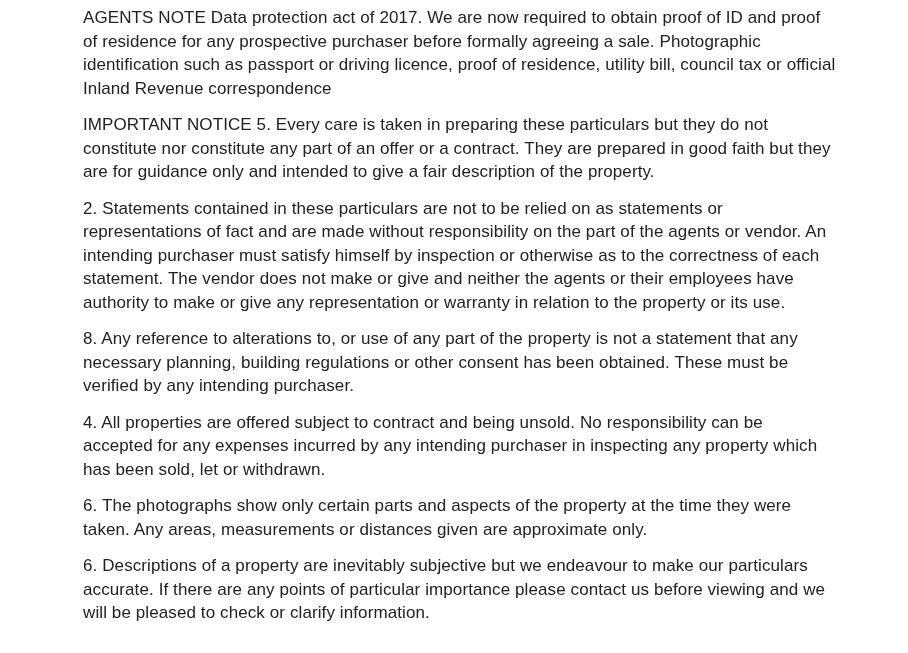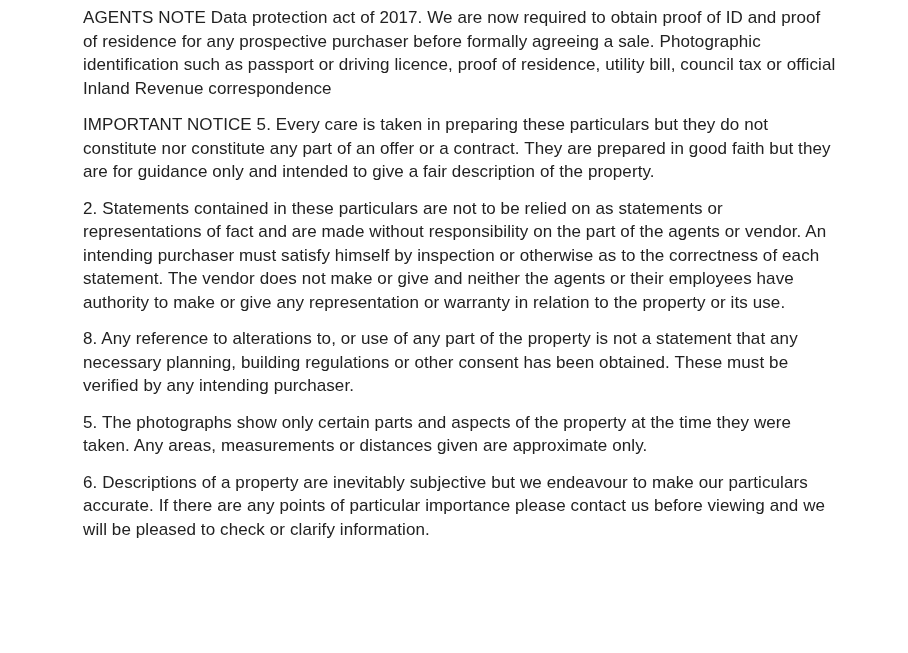--- a/index.html
+++ b/index.html
@@ -35,16 +35,17 @@
 </style>
 </head>
 <body>
 
 <div class="page">
   <div class="doc-body">
     <p>AGENTS NOTE Data protection act of 2017. We are now required to obtain proof of ID and proof of residence for any prospective purchaser before formally agreeing a sale. Photographic identification such as passport or driving licence, proof of residence, utility bill, council tax or official Inland Revenue correspondence</p>
     <p>IMPORTANT NOTICE 5. Every care is taken in preparing these particulars but they do not constitute nor constitute any part of an offer or a contract. They are prepared in good faith but they are for guidance only and intended to give a fair description of the property.</p>
     <p>2. Statements contained in these particulars are not to be relied on as statements or representations of fact and are made without responsibility on the part of the agents or vendor. An intending purchaser must satisfy himself by inspection or otherwise as to the correctness of each statement. The vendor does not make or give and neither the agents or their employees have authority to make or give any representation or warranty in relation to the property or its use.</p>
     <p>8. Any reference to alterations to, or use of any part of the property is not a statement that any necessary planning, building regulations or other consent has been obtained. These must be verified by any intending purchaser.</p>
-    <p>5. The photographs show only certain parts and aspects of the property at the time they were taken. Any areas, measurements or distances given are approximate only.</p>
+    <p>4. All properties are offered subject to contract and being unsold. No responsibility can be accepted for any expenses incurred by any intending purchaser in inspecting any property which has been sold, let or withdrawn.</p>
+    <p>6. The photographs show only certain parts and aspects of the property at the time they were taken. Any areas, measurements or distances given are approximate only.</p>
     <p>6. Descriptions of a property are inevitably subjective but we endeavour to make our particulars accurate. If there are any points of particular importance please contact us before viewing and we will be pleased to check or clarify information.</p>
   </div>
 </div>
 
 </body></html>

